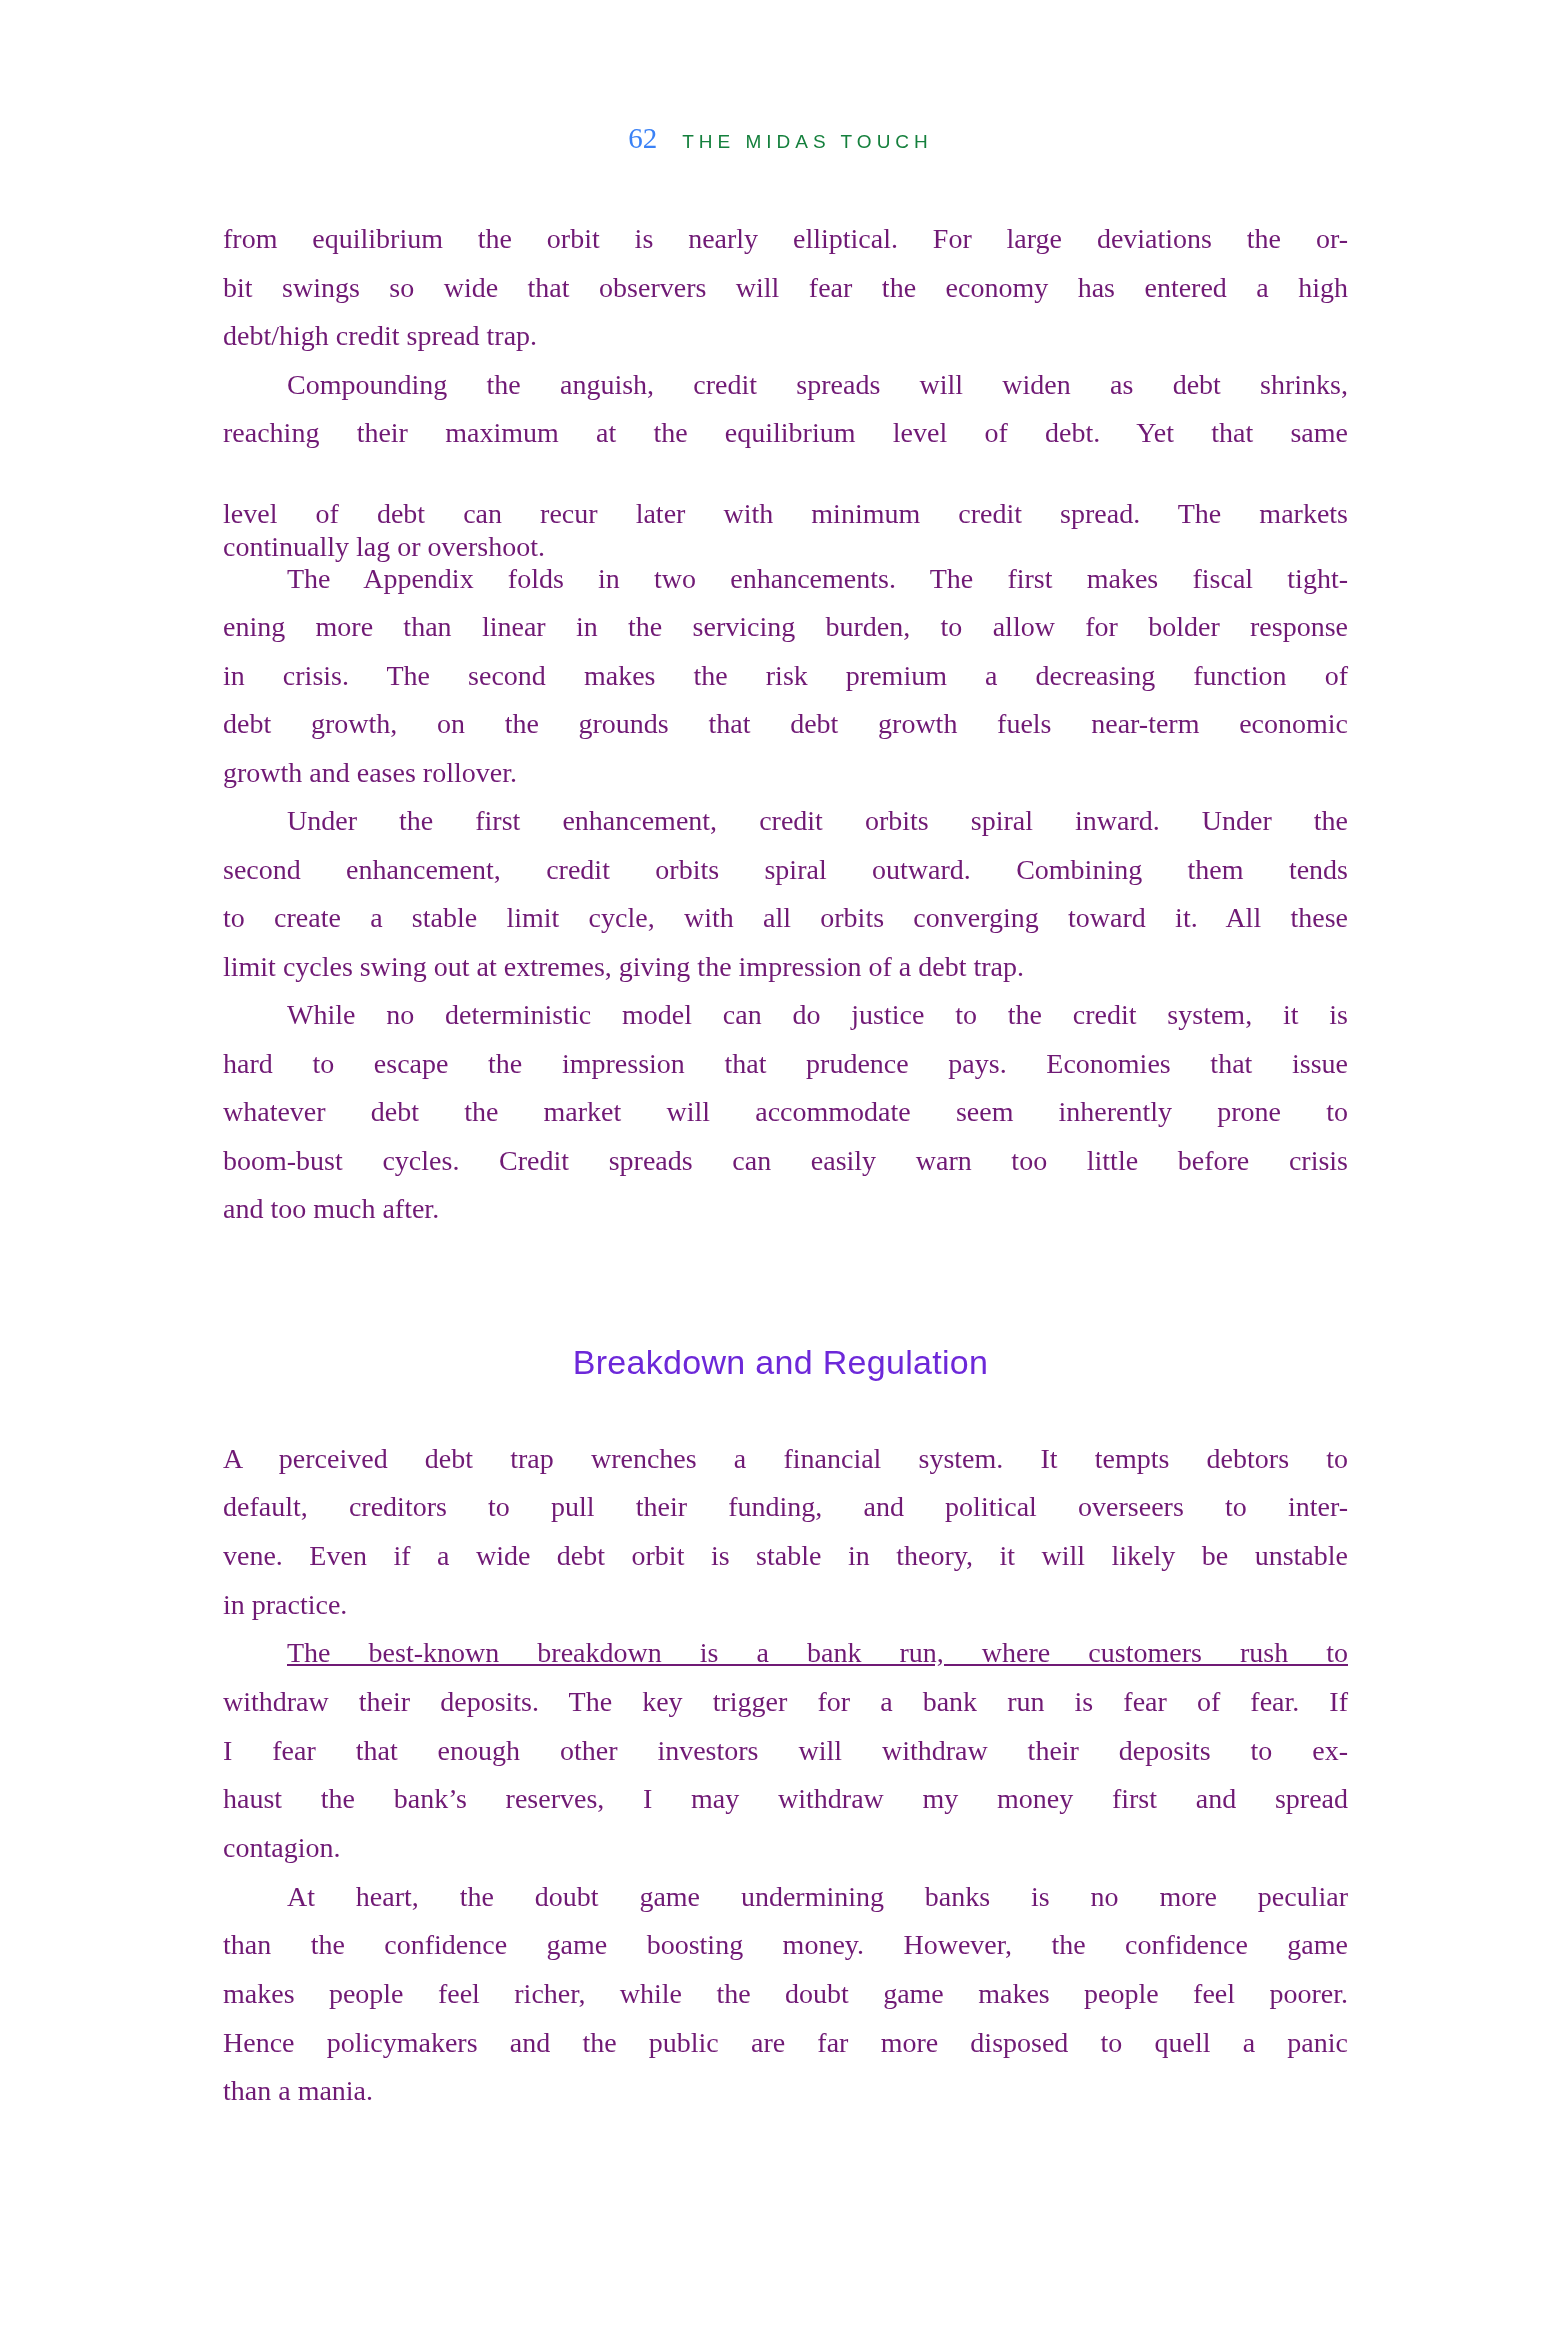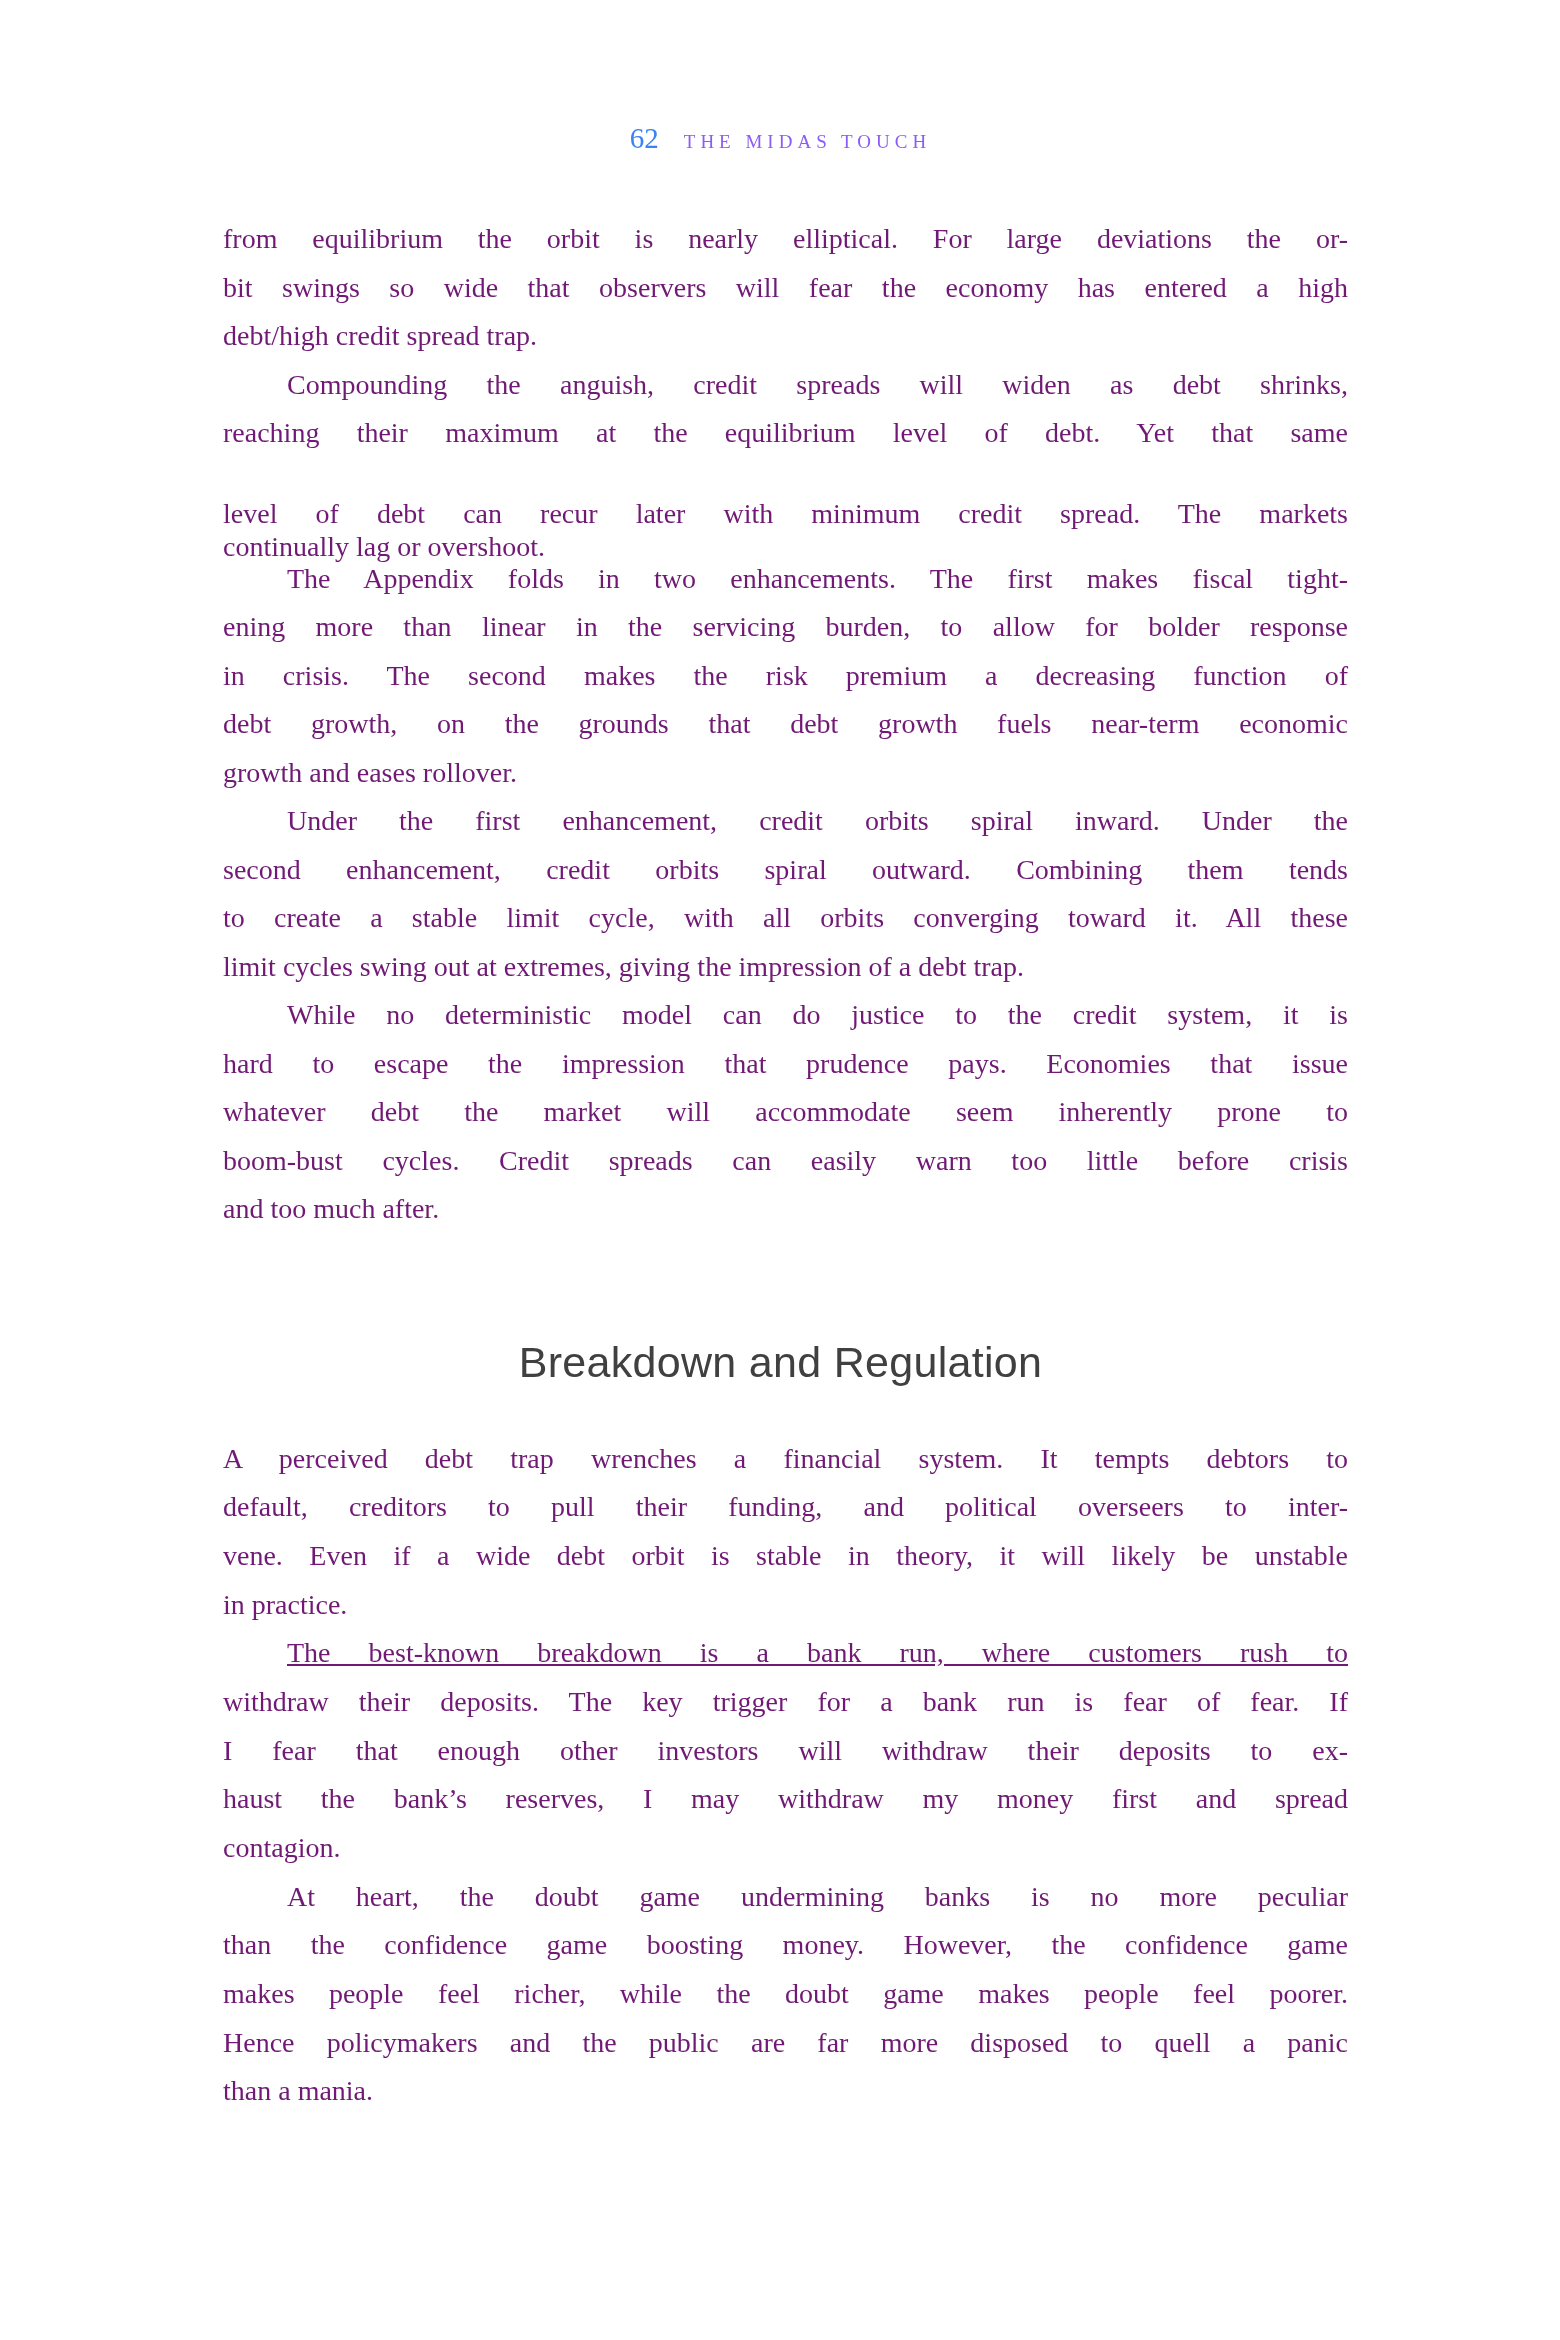--- a/index.html
+++ b/index.html
@@ -1,31 +1,31 @@
 <!DOCTYPE html>
 <html><head>
   <meta charset="utf-8">
   <style>
     html, body { margin: 0; padding: 0; background: #ffffff; }
     body { width: 1561px; height: 2341px; position: relative; overflow: hidden; }
     .page { position: absolute; left: 0; top: 0; width: 1561px; height: 2341px; background: #ffffff; color: #231f20; }
     .running-head { position: absolute; top: 122px; left: 0; width: 1561px; text-align: center; white-space: nowrap; }
     .folio { font-family: "Liberation Serif", "DejaVu Serif", serif; font-size: 29px; color: #3b82f6; vertical-align: baseline; }
-    .book-title { font-family: Liberation Serif, serif; font-size: 19px; letter-spacing: 5px; color: #8b5cf6; margin-left: 25px; vertical-align: baseline; }
+    .book-title { font-family: Liberation Sans, sans-serif; font-size: 19px; letter-spacing: 5px; color: #15803d; margin-left: 25px; vertical-align: baseline; }
     .line {
       position: absolute; left: 223px; width: 1125px; height: 48px;
       font-family: "Liberation Serif", "DejaVu Serif", serif; font-size: 28px; line-height: 48px;
       color: #701a75; white-space: nowrap; text-align: justify; text-align-last: justify;
     }
     .line.indent { left: 287px; width: 1061px; }
     .line.last { text-align: left; text-align-last: left; }
     .section-heading {
       position: absolute; top: 1338px; left: 0; width: 1561px; text-align: center;
-      font-family: "Liberation Sans", "DejaVu Sans", sans-serif; font-size: 43px; line-height: 48px;
-      color: #404040; letter-spacing: 0.3px;
+      font-family: "Liberation Sans", "DejaVu Sans", sans-serif; font-size: 34px; line-height: 48px;
+      color: #6d28d9; letter-spacing: 0.3px;
     }
   </style>
 </head>
 <body>
 
 <div class="page">
   <div class="running-head">
     <span class="folio">62</span><span class="book-title">THE MIDAS TOUCH</span>
   </div>
 

